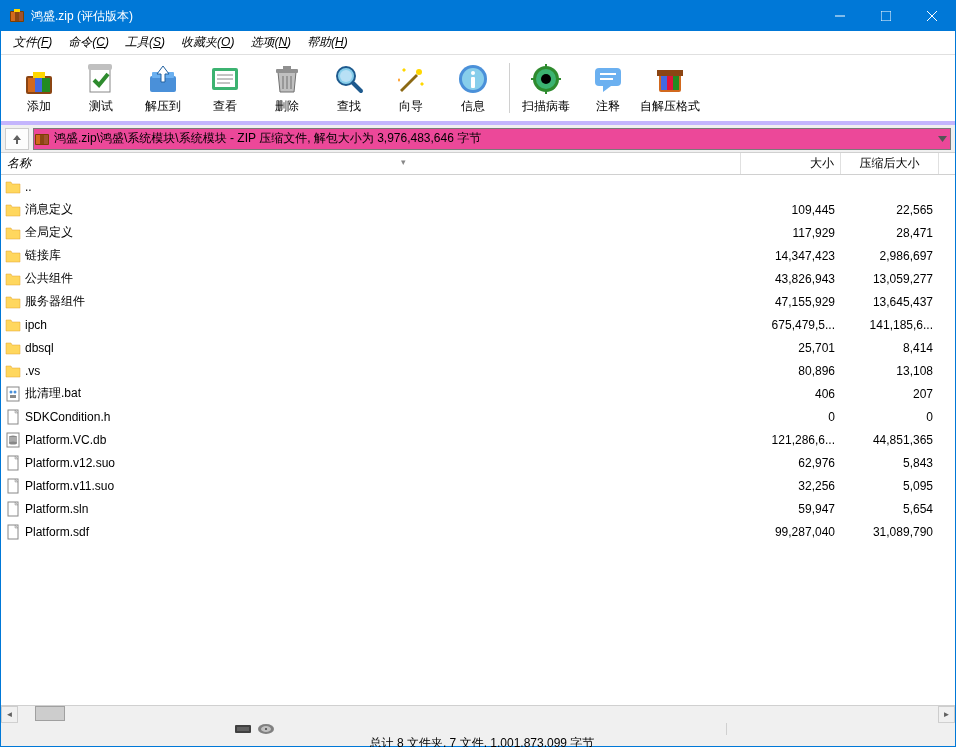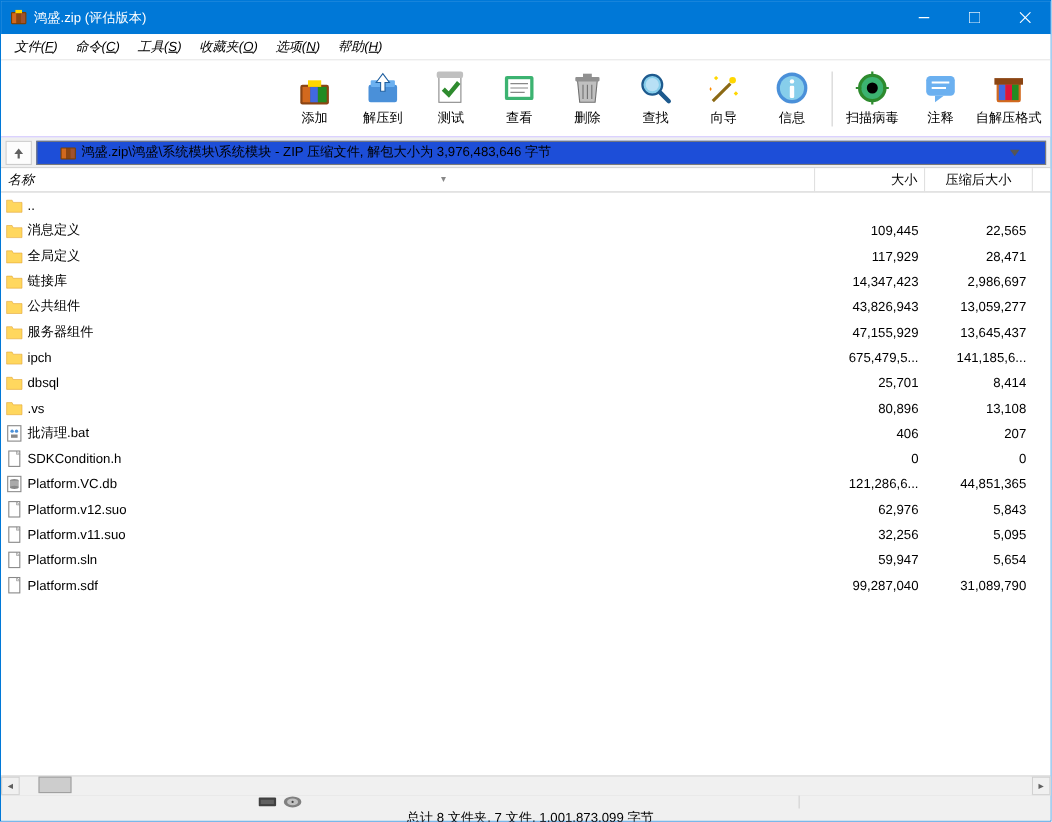--- a/index.html
+++ b/index.html
@@ -9,29 +9,29 @@
 .titlebar { height: 30px; background: #0078d7; color: #fff; display: flex; align-items: center; padding-left: 8px; }
 .titlebar-icon { width: 16px; height: 16px; margin-right: 6px; display: inline-flex; }
 .titlebar-title { flex: 1; font-size: 12px; }
 .win-controls { display: flex; height: 100%; }
 .win-btn { width: 46px; height: 100%; display: flex; align-items: center; justify-content: center; color: #fff; }
 
 .menubar { height: 24px; background: #fff; display: flex; align-items: center; padding: 0 4px; border-bottom: 1px solid #e0e0e0; }
 .menu-item { padding: 3px 8px; cursor: default; font-style: italic; }
 .menu-item u { text-decoration: underline; }
 
-.toolbar { height: 70px; background: #fff; display: flex; align-items: center; padding: 4px 8px; gap: 2px; border-bottom: 1px solid #c4b5fd; justify-content: flex-end; }
+.toolbar { height: 70px; background: #fff; display: flex; align-items: center; padding: 4px 8px; gap: 2px; border-bottom: 4px solid #c4b5fd; }
 .tool-btn { width: 60px; height: 62px; display: flex; flex-direction: column; align-items: center; justify-content: center; cursor: default; border-radius: 3px; }
 .tool-icon { width: 34px; height: 34px; margin-bottom: 2px; }
 .tool-label { font-size: 12px; color: #000; }
 .tool-sep { width: 1px; height: 50px; background: #d0d0d0; margin: 0 4px; }
 
 .pathbar { height: 28px; background: #f0f0f0; display: flex; align-items: center; padding: 2px 4px; gap: 4px; border-bottom: 1px solid #d0d0d0; }
 .path-up { width: 24px; height: 22px; display: flex; align-items: center; justify-content: center; border: 1px solid #ccc; background: #fdfdfd; }
-.path-box { flex: 1; height: 22px; border: 1px solid #7a7a7a; background: #1d4ed8; display: flex; align-items: center; padding: 0 20px; gap: 4px; }
+.path-box { flex: 1; height: 22px; border: 1px solid #7a7a7a; background: #ec4899; display: flex; align-items: center; padding: 0 0; gap: 4px; }
 .path-icon { width: 16px; height: 16px; }
 .path-text { flex: 1; font-size: 12px; color: #000; white-space: nowrap; overflow: hidden; }
 .path-dd { width: 16px; display: flex; align-items: center; justify-content: center; color: #555; }
 
 .headers { height: 22px; background: #fff; display: flex; border-bottom: 1px solid #d0d0d0; position: relative; }
 .hdr { display: flex; align-items: center; padding: 0 6px; border-right: 1px solid #e0e0e0; font-size: 12px; color: #000; cursor: default; }
 .hdr.name { width: 740px; font-style: italic; }
 .hdr.size { width: 100px; justify-content: flex-end; }
 .hdr.packed { width: 98px; justify-content: center; }
 .sort-ind { position: absolute; left: 400px; top: 4px; color: #888; font-size: 9px; }
@@ -108,33 +108,33 @@
             <rect x="4" y="14" width="26" height="18" rx="2" fill="#8b4513"></rect>
             <rect x="6" y="16" width="7" height="14" fill="#d2691e"></rect>
             <rect x="13" y="16" width="7" height="14" fill="#4169e1"></rect>
             <rect x="20" y="16" width="8" height="14" fill="#228b22"></rect>
             <rect x="11" y="10" width="12" height="6" fill="#ffd700"></rect>
           </svg></div>
         <div class="tool-label">添加</div>
       </div>
       <div class="tool-btn">
         <div class="tool-icon"><svg viewBox="0 0 34 34">
+            <rect x="6" y="4" width="20" height="26" fill="#fff" stroke="#888"></rect>
+            <rect x="4" y="2" width="24" height="6" rx="2" fill="#c0c0c0"></rect>
+            <path d="M10 18 L15 23 L24 12" stroke="#2e8b2e" stroke-width="4" fill="none"></path>
+          </svg></div>
+        <div class="tool-label">测试</div>
+      </div>
+      <div class="tool-btn">
+        <div class="tool-icon"><svg viewBox="0 0 34 34">
             <rect x="4" y="14" width="26" height="16" rx="2" fill="#4a90d9"></rect>
             <rect x="6" y="10" width="22" height="6" rx="1" fill="#6bb0f0"></rect>
             <path d="M17 4 L23 12 L19 12 L19 20 L15 20 L15 12 L11 12 Z" fill="#fff" stroke="#2060a0"></path>
           </svg></div>
         <div class="tool-label">解压到</div>
-      </div>
-      <div class="tool-btn">
-        <div class="tool-icon"><svg viewBox="0 0 34 34">
-            <rect x="6" y="4" width="20" height="26" fill="#fff" stroke="#888"></rect>
-            <rect x="4" y="2" width="24" height="6" rx="2" fill="#c0c0c0"></rect>
-            <path d="M10 18 L15 23 L24 12" stroke="#2e8b2e" stroke-width="4" fill="none"></path>
-          </svg></div>
-        <div class="tool-label">测试</div>
       </div>
       <div class="tool-btn">
         <div class="tool-icon"><svg viewBox="0 0 34 34">
             <rect x="4" y="6" width="26" height="22" rx="2" fill="#3cb371"></rect>
             <rect x="7" y="9" width="20" height="16" fill="#fff"></rect>
             <line x1="9" y1="13" x2="25" y2="13" stroke="#888"></line>
             <line x1="9" y1="17" x2="25" y2="17" stroke="#888"></line>
             <line x1="9" y1="21" x2="22" y2="21" stroke="#888"></line>
           </svg></div>
         <div class="tool-label">查看</div>

